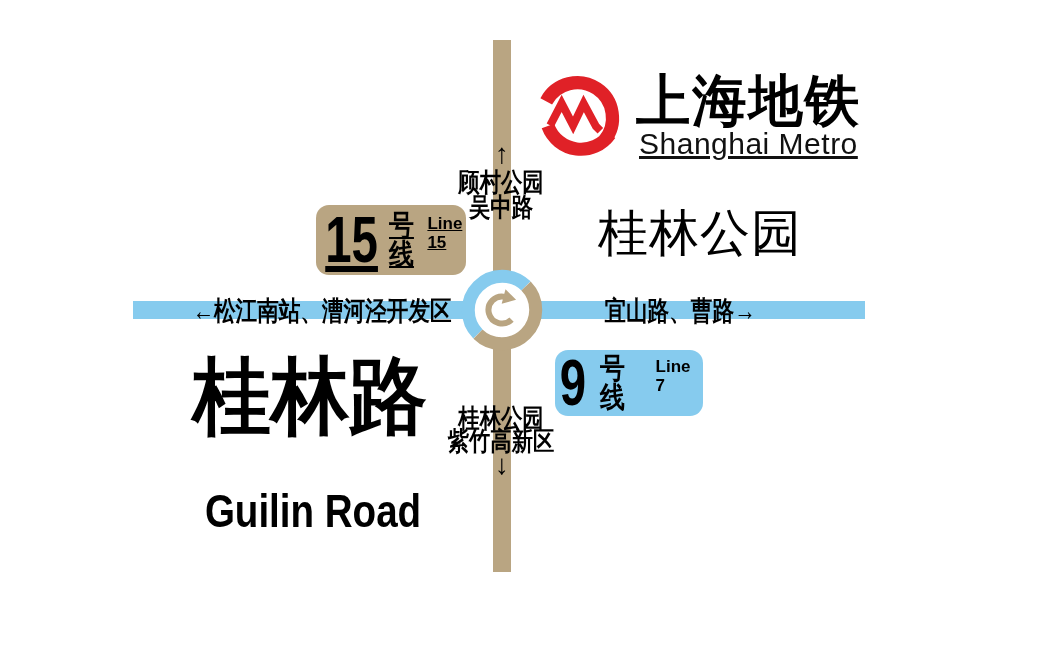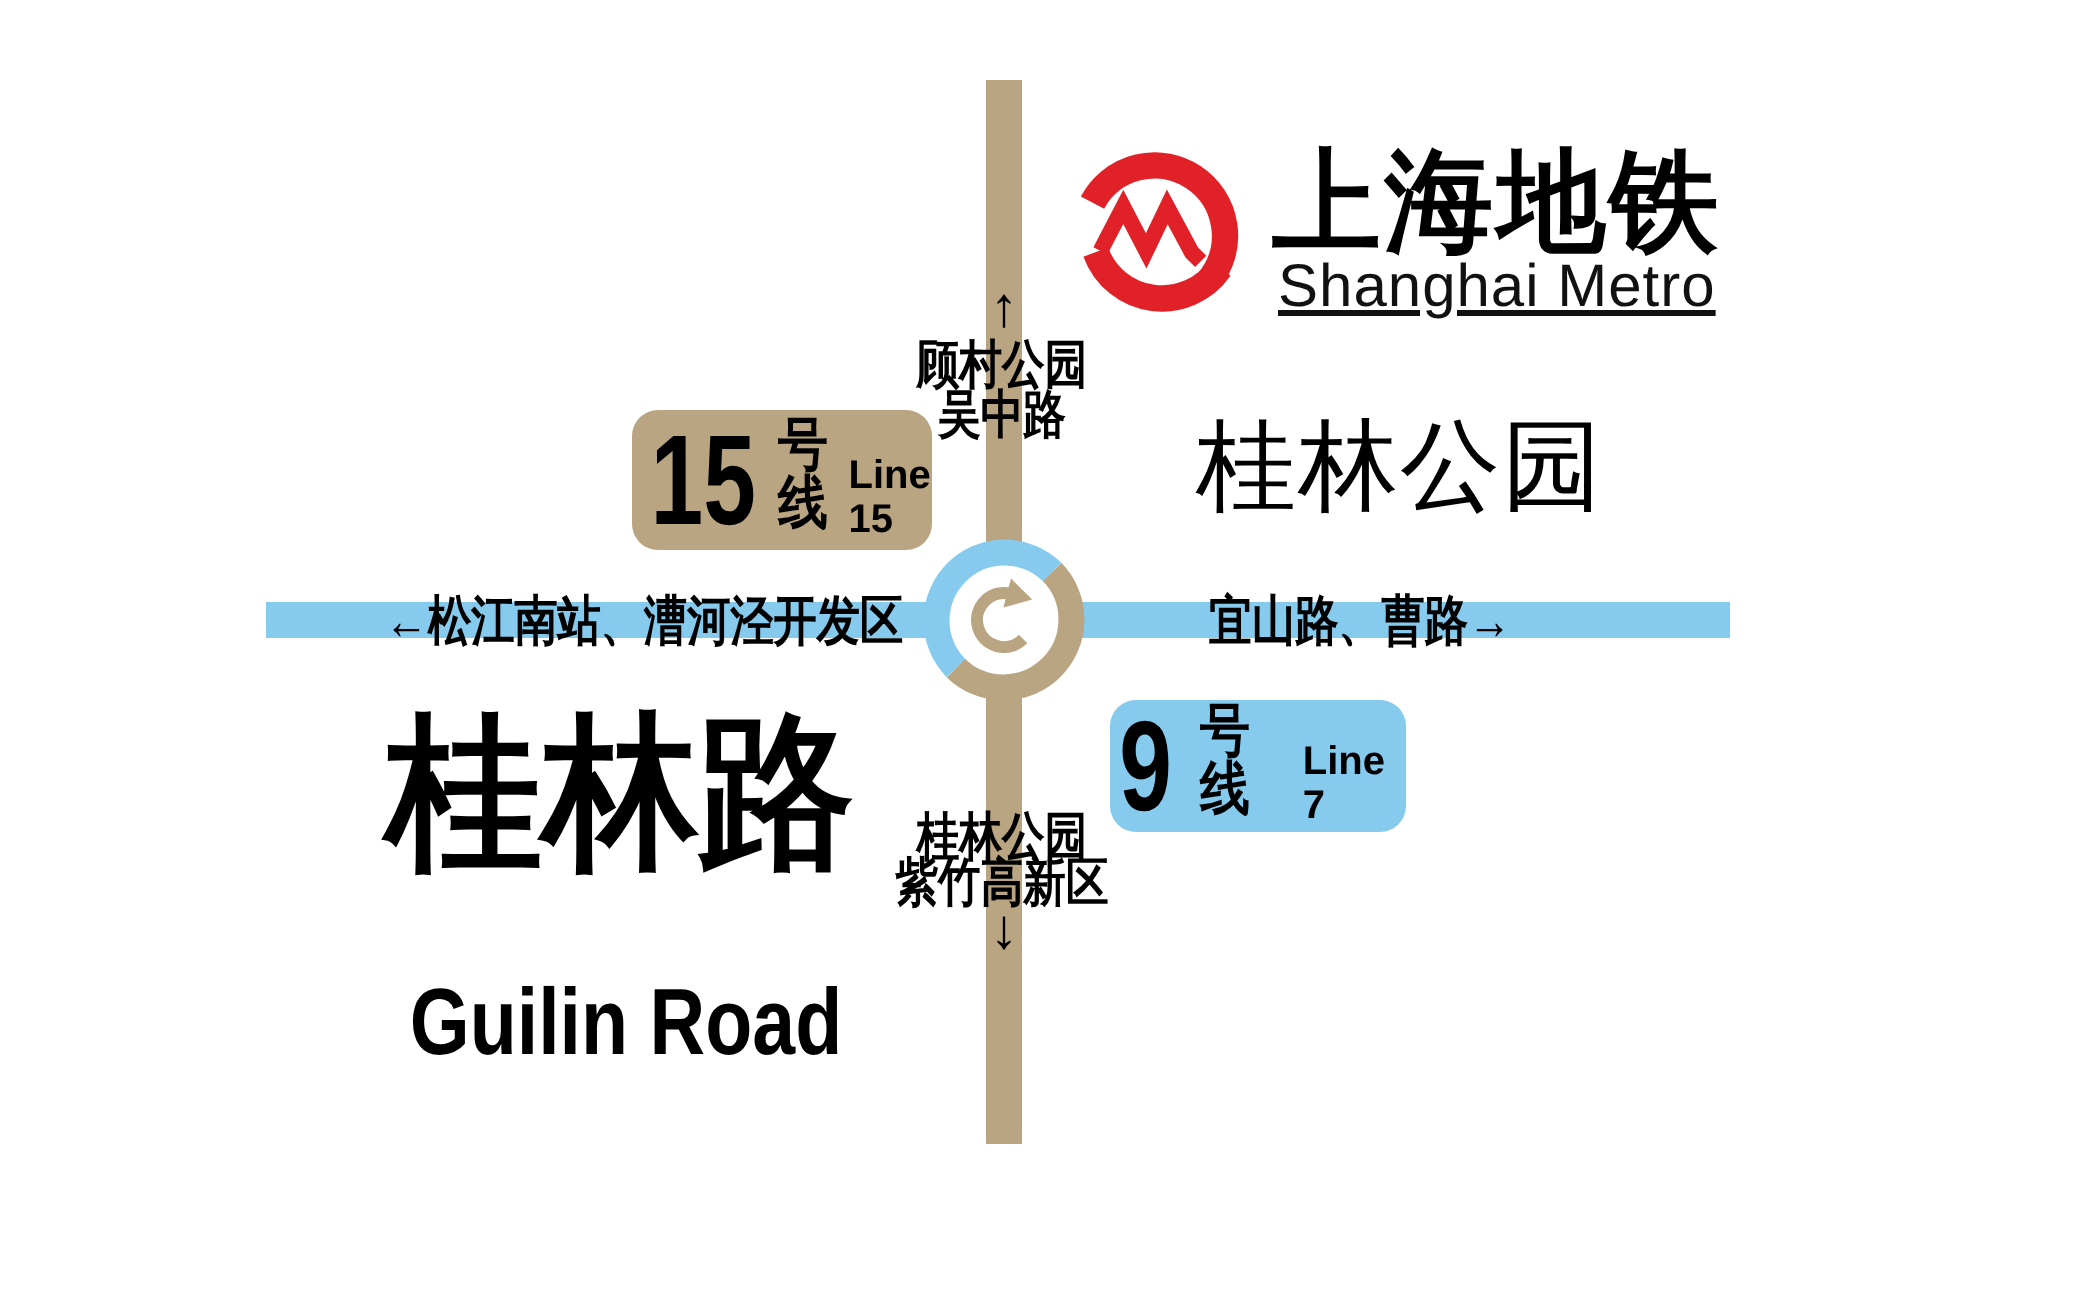--- a/index.html
+++ b/index.html
@@ -16,27 +16,27 @@
   .hline{left:133px;top:301px;width:732px;height:18px;background:#86CBEE;z-index:1;}
 
   
   .interchange{left:460px;top:268px;z-index:3;}
 
   
   .badge{
     border-radius:13px;display:flex;align-items:center;justify-content:center;
     z-index:2;color:#000;
   }
-  .badge15{left:316px;top:205px;width:150px;height:70px;background:#B9A582;}
+  .badge15{left:316px;top:205px;width:150px;height:70px;background:#B9A582;text-decoration:underline;}
   .badge9{left:555px;top:350px;width:148px;height:66px;background:#86CBEE;}
   .badge .num{font-weight:bold;font-size:64px;line-height:1;transform:scaleX(0.74);transform-origin:center;}
   .badge .col{display:flex;flex-direction:row;align-items:flex-start;margin-left:2px;}
   .badge9 .col{margin-left:9px;}
   .badge .suffix{font-weight:bold;font-size:29px;line-height:1.0;transform:scaleX(0.86);transform-origin:left center;}
-  .badge .eng{font-weight:bold;font-size:20px;line-height:1.1;margin-top:18px;}
+  .badge .eng{font-weight:bold;font-size:17px;line-height:1.1;margin-top:4px;}
 
   
   .dirlabel{
     font-weight:bold;font-size:26px;line-height:1;white-space:nowrap;z-index:4;
     transform:translateX(-50%) scaleX(0.82);
   }
   .arrowglyph{
     font-weight:bold;font-size:28px;line-height:1;z-index:4;
     transform:translateX(-50%);
   }

